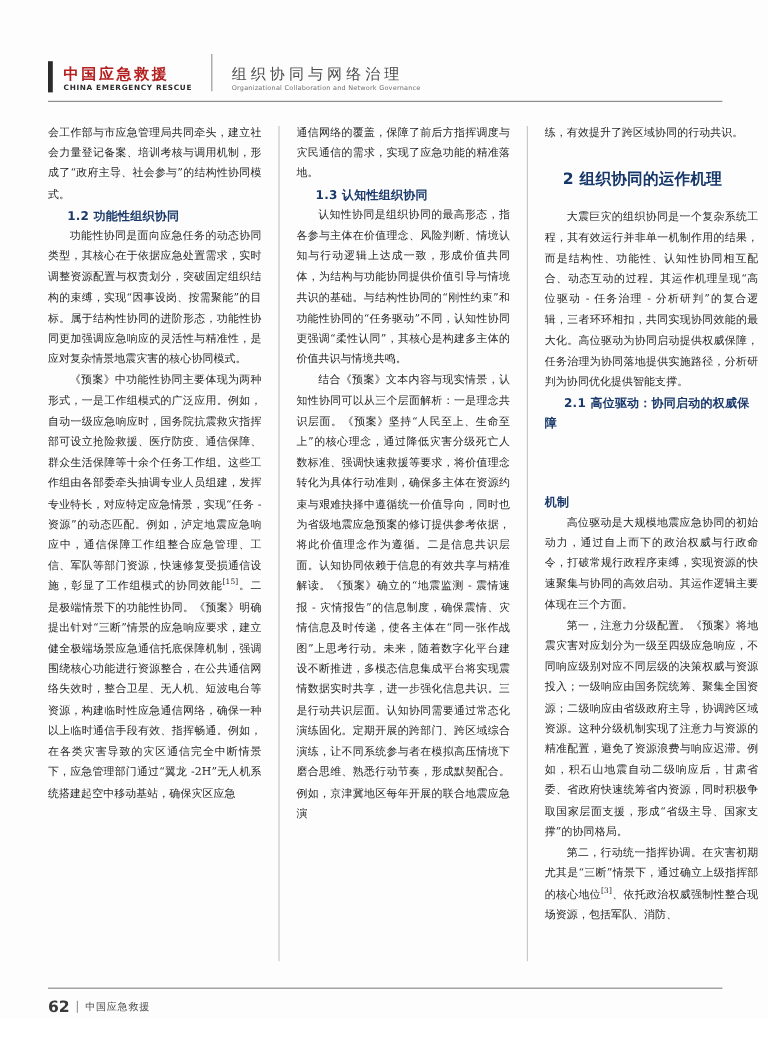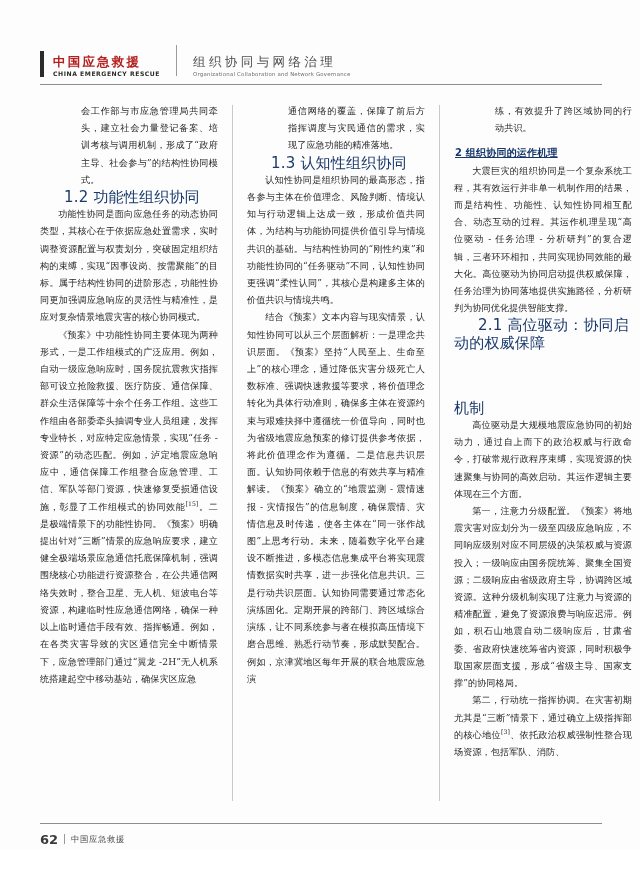--- a/index.html
+++ b/index.html
@@ -126,42 +126,40 @@
     font-size: 9.1px;
     line-height: 17.2px;
     text-align: justify;
     text-justify: inter-ideograph;
     text-indent: 2em;
     color: #262626;
     letter-spacing: 0.1px;
   }
   p.body-text.cont {
     text-indent: 0;
-    margin-left: 41px;
   }
 
   h3.sub-head {
     margin: 0;
     font-family: "DejaVu Sans", "Liberation Sans", sans-serif;
-    font-size: 15px;
-    font-weight: normal;
+    font-size: 10px;
+    font-weight: bold;
     line-height: 17.2px;
     color: #1b3a6b;
     text-indent: 1.6em;
     letter-spacing: 0.2px;
   }
   h2.main-head {
-    margin: 1px;
-    font-family: "DejaVu Sans", "Liberation Sans", sans-serif;
-    font-size: 10px;
+    margin: 15px;
+    font-family: "DejaVu Sans", "Liberation Sans", sans-serif;
+    font-size: 13px;
     font-weight: bold;
     line-height: 17.2px;
     color: #16376a;
     letter-spacing: 0.2px;
-    text-decoration: underline;
   }
   h3.sub-head.flush {
     text-indent: 0;
     margin-top: 48px;
   }
   .head-gap {
     height: 6px;
   }
   sup.ref {
     font-size: 6.2px;

